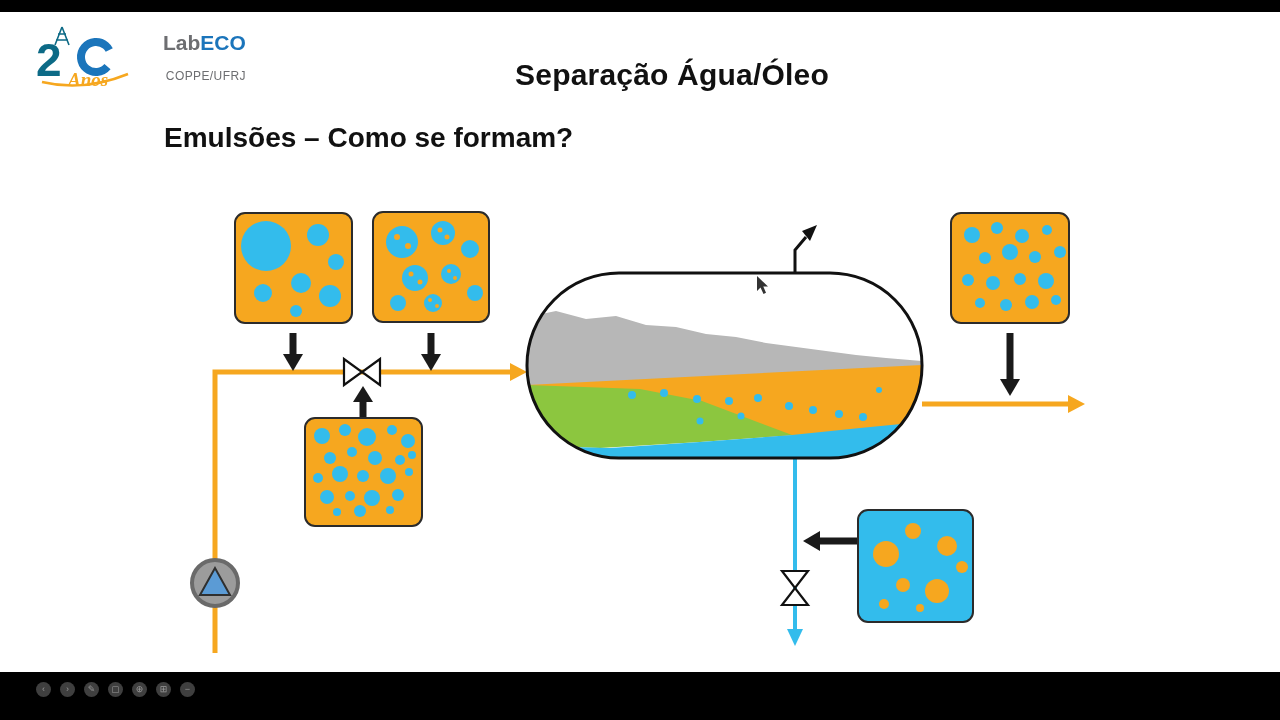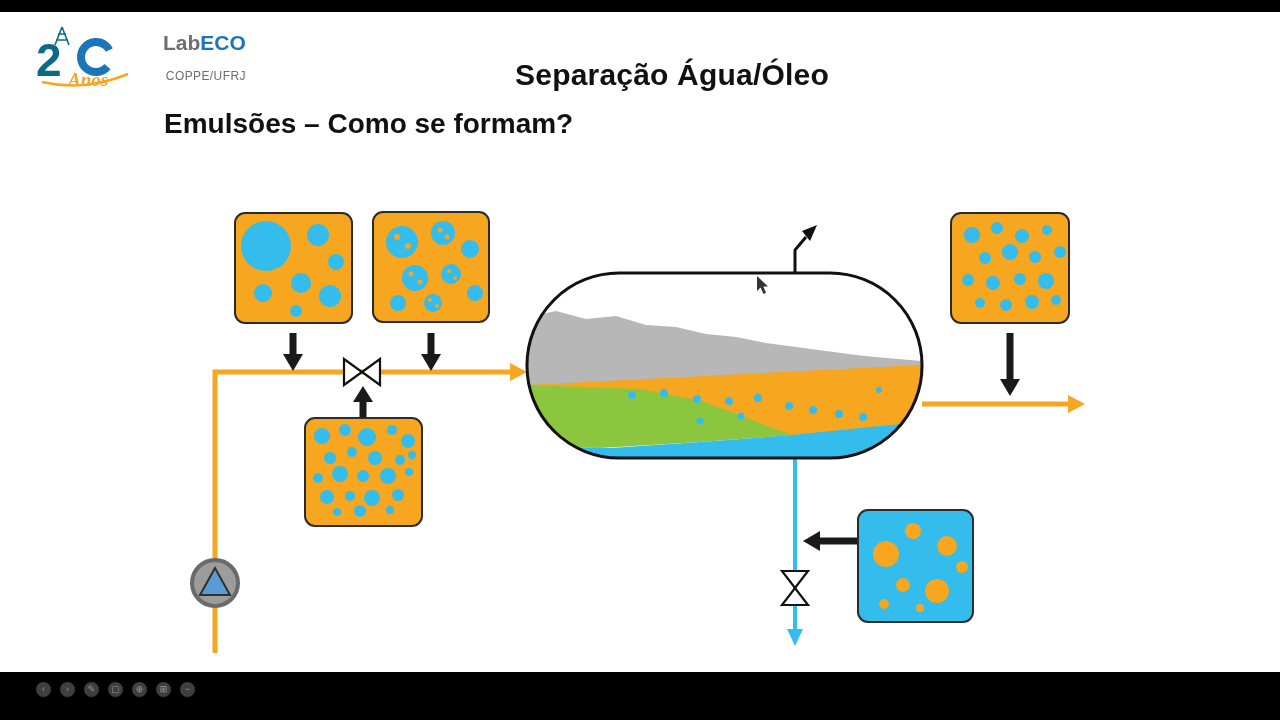--- a/index.html
+++ b/index.html
@@ -3,21 +3,21 @@
 <meta charset="utf-8">
 <style>
   html,body{margin:0;padding:0;background:#000;}
   .stage{position:relative;width:1280px;height:720px;background:#ffffff;overflow:hidden;
          font-family:"Liberation Sans",sans-serif;}
   .bar-top{position:absolute;left:0;top:0;width:1280px;height:12px;background:#000;}
   .bar-bottom{position:absolute;left:0;top:672px;width:1280px;height:48px;background:#000;}
 
   .slide-title{position:absolute;left:392px;top:58px;width:560px;text-align:center;
                font-size:30px;font-weight:700;color:#111;letter-spacing:.2px;}
-  .slide-subtitle{position:absolute;left:164px;top:108px;font-size:28px;font-weight:700;color:#111;}
+  .slide-subtitle{position:absolute;left:164px;top:122px;font-size:28px;font-weight:700;color:#111;}
 
   
   .logo{position:absolute;left:34px;top:24px;display:flex;align-items:center;gap:6px;}
   .logo-mark{width:96px;height:66px;}
   .logo-text .line1{font-size:21px;font-weight:700;line-height:22px;margin-left:27px;}
   .logo-text .lab{color:#6d6e71;}
   .logo-text .eco{color:var(--logo-blue,#1b75bb);}
   .logo-text .line2{font-size:12px;color:#6d6e71;text-align:right;letter-spacing:.4px;margin-top:15px;}
 
   

